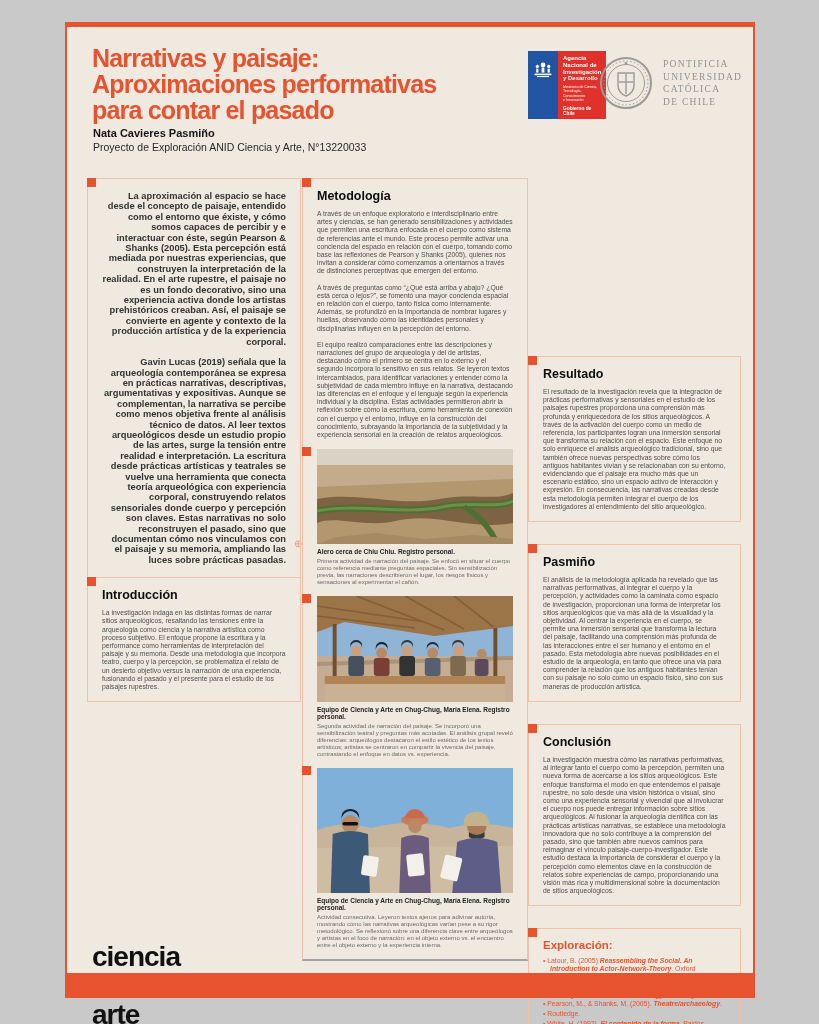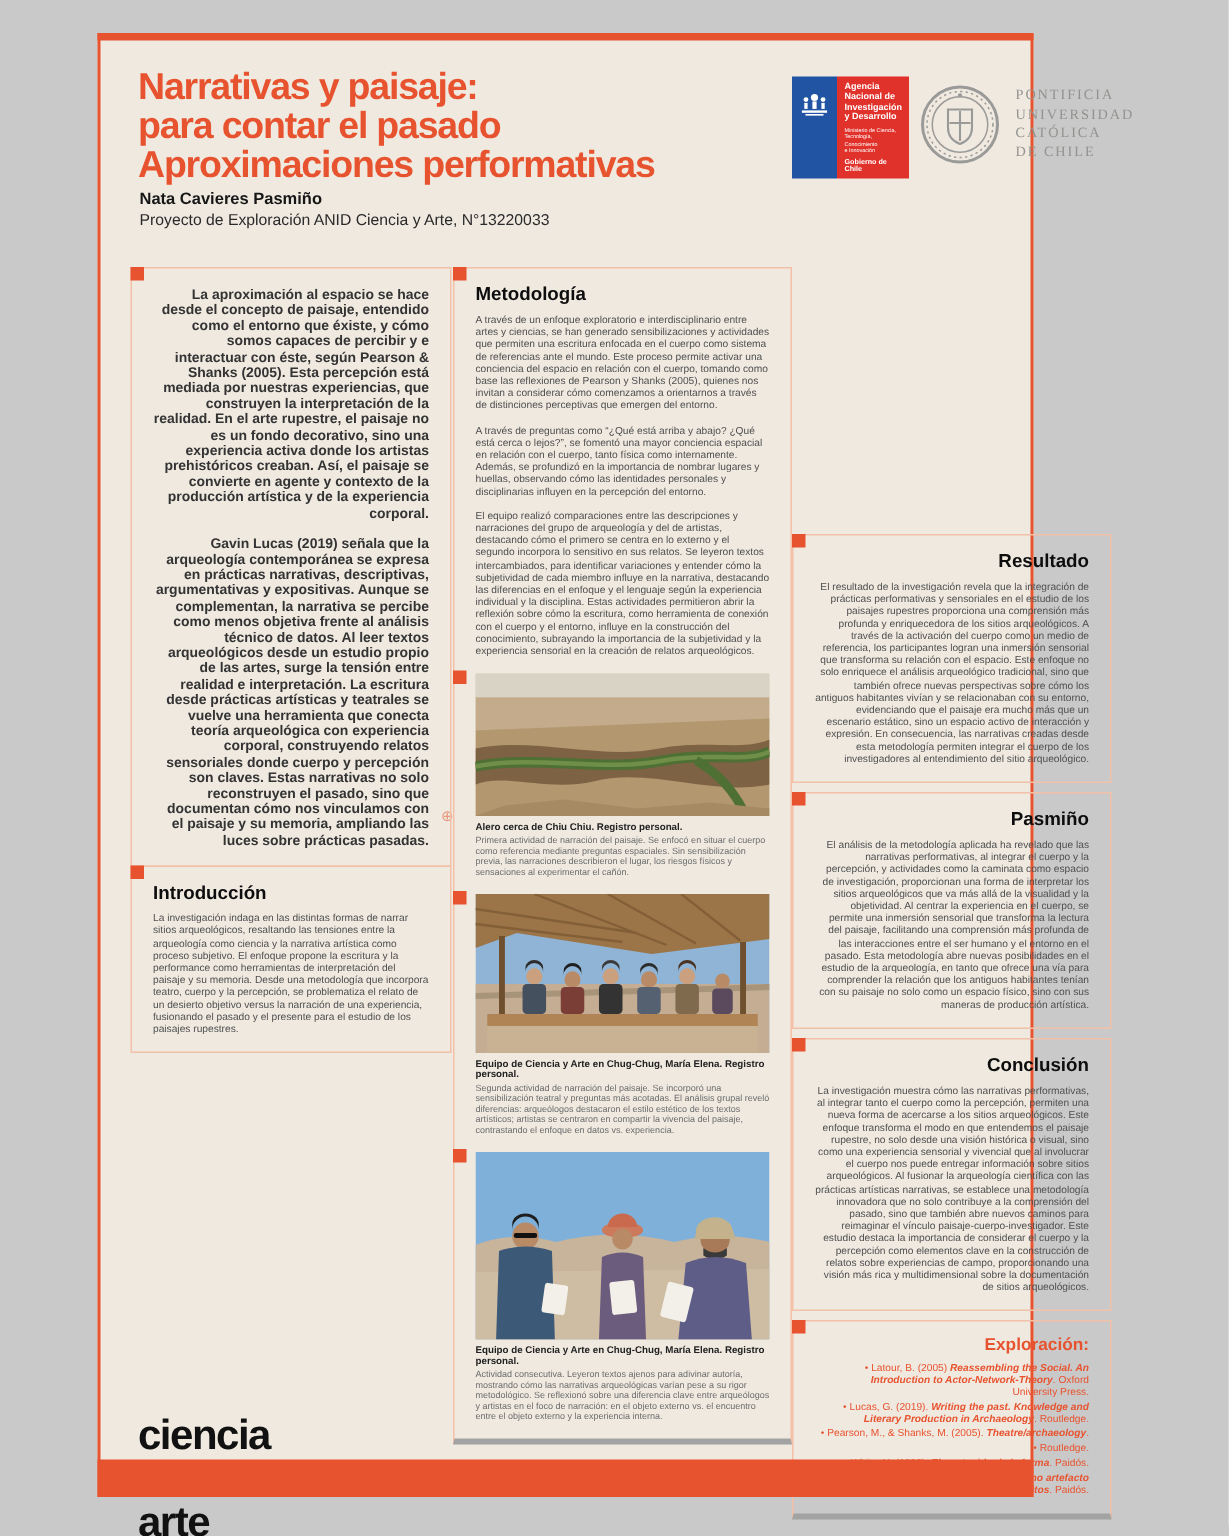--- a/index.html
+++ b/index.html
@@ -3,21 +3,21 @@
 <meta charset="utf-8">
 <style>
   html,body{margin:0;padding:0;}
   body{
     width:819px;height:1024px;position:relative;overflow:hidden;
     background:#c9c9c9;
     font-family:"Liberation Sans",sans-serif;
     -webkit-font-smoothing:antialiased;
   }
   .poster{
-    position:absolute;left:65px;top:22px;width:624px;height:976px;
+    position:absolute;left:65px;top:22px;width:690px;height:976px;
     box-sizing:border-box;background:#efe9e0;
     border-left:2px solid #e8532f;border-right:2px solid #e8532f;border-top:5px solid #e8532f;
   }
   .bottom-bar{position:absolute;left:-2px;right:-2px;bottom:0;height:25px;background:#e8532f;}
 
   
   .title{
     position:absolute;left:25px;top:18px;
     color:#e8532f;font-weight:bold;font-size:25px;line-height:26px;letter-spacing:-0.8px;
   }
@@ -26,51 +26,51 @@
 
   
   .anid{position:absolute;left:461px;top:24px;width:78px;height:68px;display:flex;}
   .anid-blue{width:30px;background:#2155a3;display:flex;align-items:flex-start;justify-content:center;padding-top:8px;box-sizing:border-box;}
   .anid-red{flex:1;background:#e0312b;color:#fff;padding:4px 4px 3px 5px;box-sizing:border-box;display:flex;flex-direction:column;}
   .anid-red .agency{font-weight:bold;font-size:6px;line-height:6.8px;}
   .anid-red .ministry{font-size:3.6px;line-height:4.2px;margin-top:3px;}
   .anid-red .gob{font-weight:bold;font-size:4.8px;margin-top:auto;}
 
   
-  .uc{position:absolute;left:545px;top:28px;display:flex;align-items:center;}
+  .uc{position:absolute;left:531px;top:28px;display:flex;align-items:center;}
   .uc-text{margin-left:9px;font-family:"Liberation Serif",serif;color:#92928f;font-size:9.5px;line-height:12.5px;letter-spacing:1.3px;}
 
   
   .col{position:absolute;top:151px;}
   .col-left{left:20px;width:214px;}
   .col-mid{left:235px;width:226px;}
   .col-right{left:461px;width:213px;}
 
   .box{position:relative;border:1px solid #f3c0a8;padding:10px 14px;box-sizing:border-box;background:transparent;}
   .box::before{content:"";position:absolute;top:-1px;left:-1px;width:9px;height:9px;background:#e8532f;}
   .stack{margin-top:-1px;}
-  .end-box{border-bottom:4px solid #a3a3a3;}
+  .end-box{border-bottom:2px solid #a3a3a3;}
 
   .intro-box{font-weight:bold;font-size:9.3px;line-height:10.4px;color:#333;padding:12px 14px;text-align:right;}
   .intro-box p{margin:0 0 10px 0;}
   .intro-box p:last-child{margin-bottom:0;}
 
   h3.sec{margin:0 0 7px 0;font-size:12.5px;color:#0d0d0d;}
   .body-txt{font-size:6.8px;line-height:8.2px;color:#4f4f4f;margin:0 0 8px 0;}
   .body-txt:last-child{margin-bottom:0;}
 
   
   .fig{position:relative;margin-top:10px;}
   .fig::before{content:"";position:absolute;left:-15px;top:-2px;width:9px;height:9px;background:#e8532f;}
   .fig svg{display:block;width:100%;}
   .fig-caption{font-size:6.5px;font-weight:bold;color:#222;margin-top:4px;}
   .fig-desc{font-size:6px;line-height:7px;color:#6c6c6c;margin-top:3px;}
 
   
-  .col-right .box{margin-bottom:6px;text-align:right;}
+  .col-right .box{margin-bottom:22px;}
   .col-right .first{margin-top:178px;}
 
   h3.bib{margin:0 0 6px 0;font-size:11.5px;color:#e8532f;}
   .bib-list{margin:0;padding:0;list-style:none;}
   .bib-list li{
     font-size:6.8px;line-height:7.8px;color:#e8532f;
     padding-left:7px;text-indent:-7px;margin-bottom:2px;
   }
   .bib-list li::before{content:"• ";}
   .bib-title{font-weight:bold;font-style:italic;}
@@ -82,22 +82,22 @@
 
   .reg-mark{position:absolute;left:227px;top:511px;color:#e8977c;font-size:10px;}
 </style>
 </head>
 <body>
 
 <div class="poster">
 
   <div class="title">
     <div>Narrativas y paisaje:</div>
+    <div>Aproximaciones performativas</div>
     <div>para contar el pasado</div>
-    <div>Aproximaciones performativas</div>
   </div>
   <div class="author">Nata Cavieres Pasmiño</div>
   <div class="project">Proyecto de Exploración ANID Ciencia y Arte, N°13220033</div>
 
   <div class="anid">
     <div class="anid-blue">
       <svg width="22" height="22" viewBox="0 0 22 22">
         <g fill="#ffffff">
           <circle cx="11" cy="6" r="2.4"></circle>
           <rect x="9.6" y="8.6" width="2.8" height="5"></rect>

